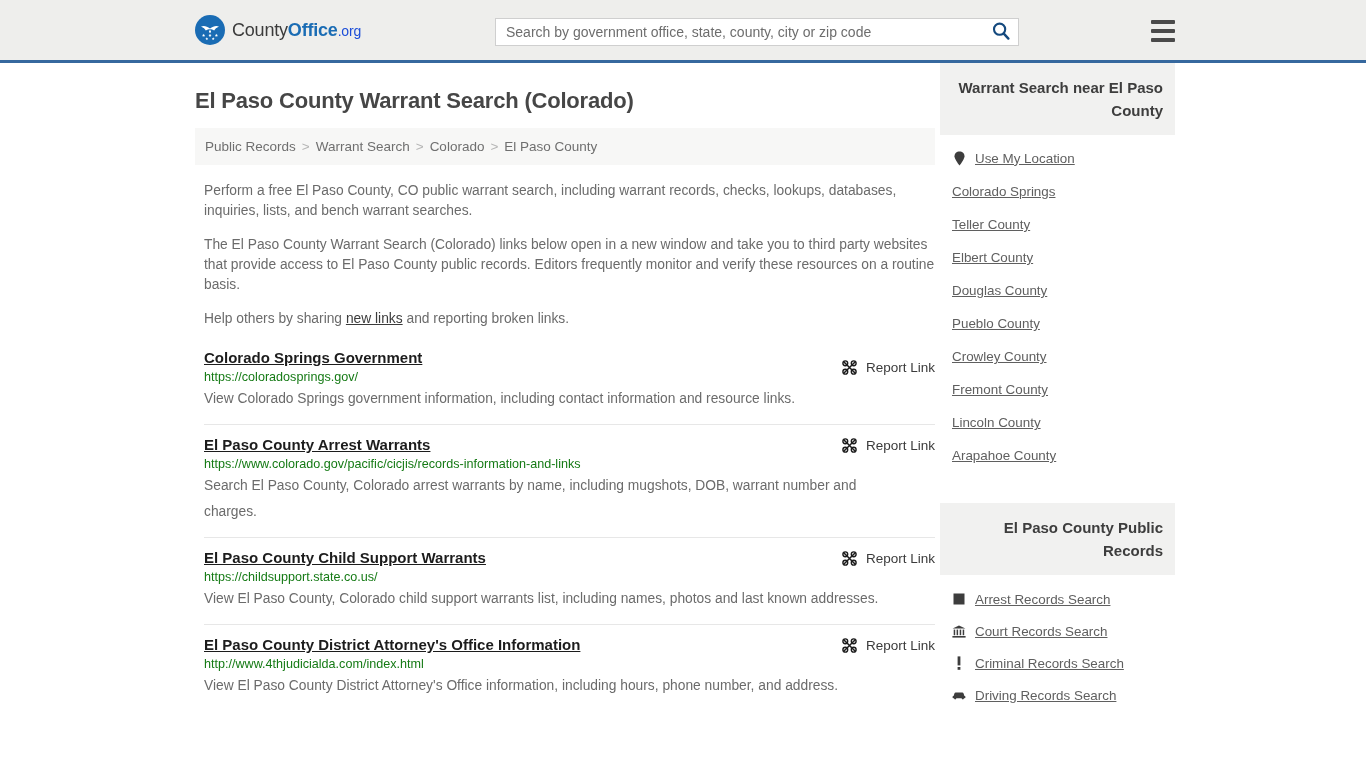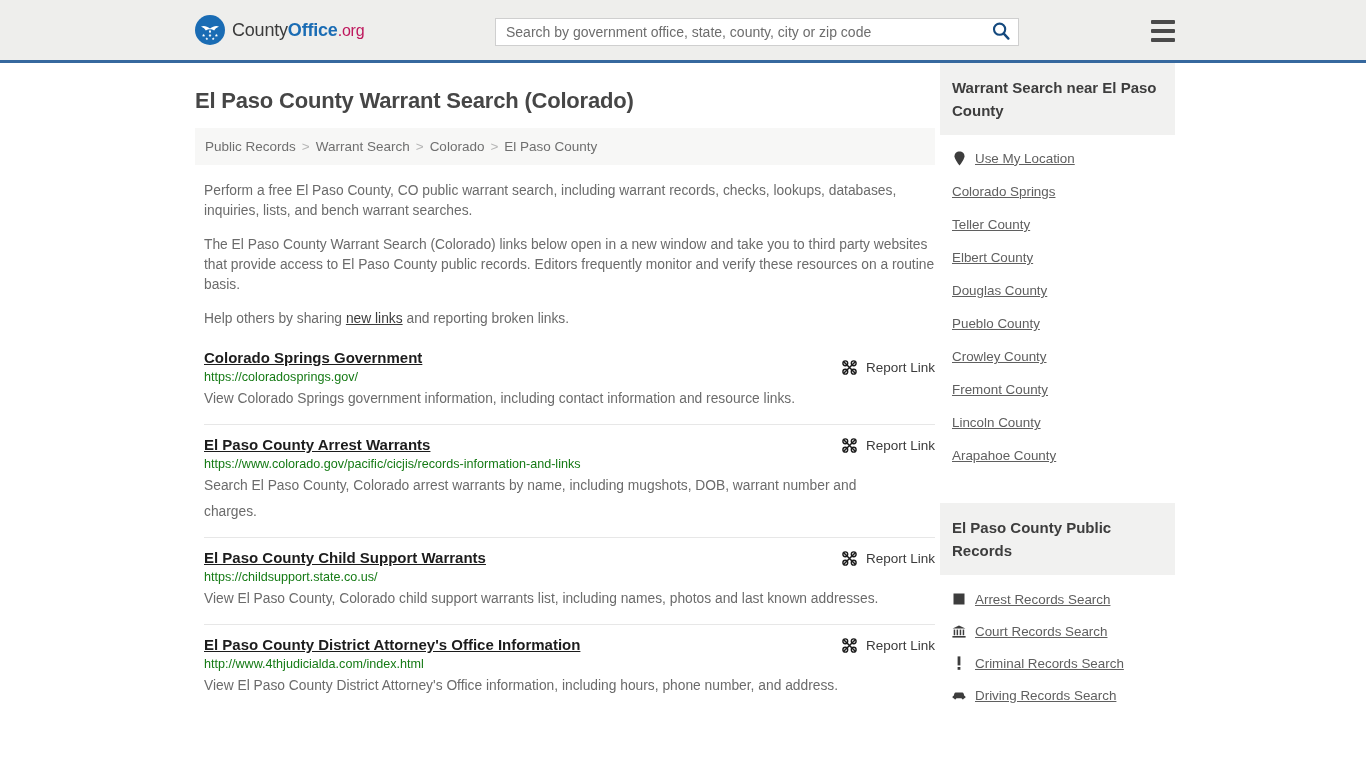--- a/index.html
+++ b/index.html
@@ -37,21 +37,21 @@
     flex: none;
   }
   .brand-mark svg { display: block; }
   .brand-text {
     font-size: 18px;
     letter-spacing: -0.2px;
     white-space: nowrap;
   }
   .brand-text .w1 { color: #3b3b3b; }
   .brand-text .w2 { color: #1a6cb4; font-weight: bold; }
-  .brand-text .w3 { color: #be185d; font-size: 16px; }
+  .brand-text .w3 { color: #1d4ed8; font-size: 14px; }
 
   .search-wrap {
     position: absolute;
     left: 495px;
     top: 18px;
     width: 524px;
     height: 28px;
     background: #ffffff;
     border: 1px solid #cfcfcf;
     display: flex;
@@ -193,20 +193,21 @@
 
   
   .side-panel { margin-bottom: 2px; }
   .side-head {
     background: #f1f1f0;
     padding: 13px 12px;
     font-size: 15px;
     font-weight: bold;
     color: #3d3d3d;
     line-height: 23px;
+    text-align: right;
   }
   .side-list { padding: 6px 0 0 12px; }
   .side-item {
     display: flex;
     align-items: center;
     gap: 9px;
     padding: 9px 0;
     font-size: 13.4px;
   }
   .side-item a {

